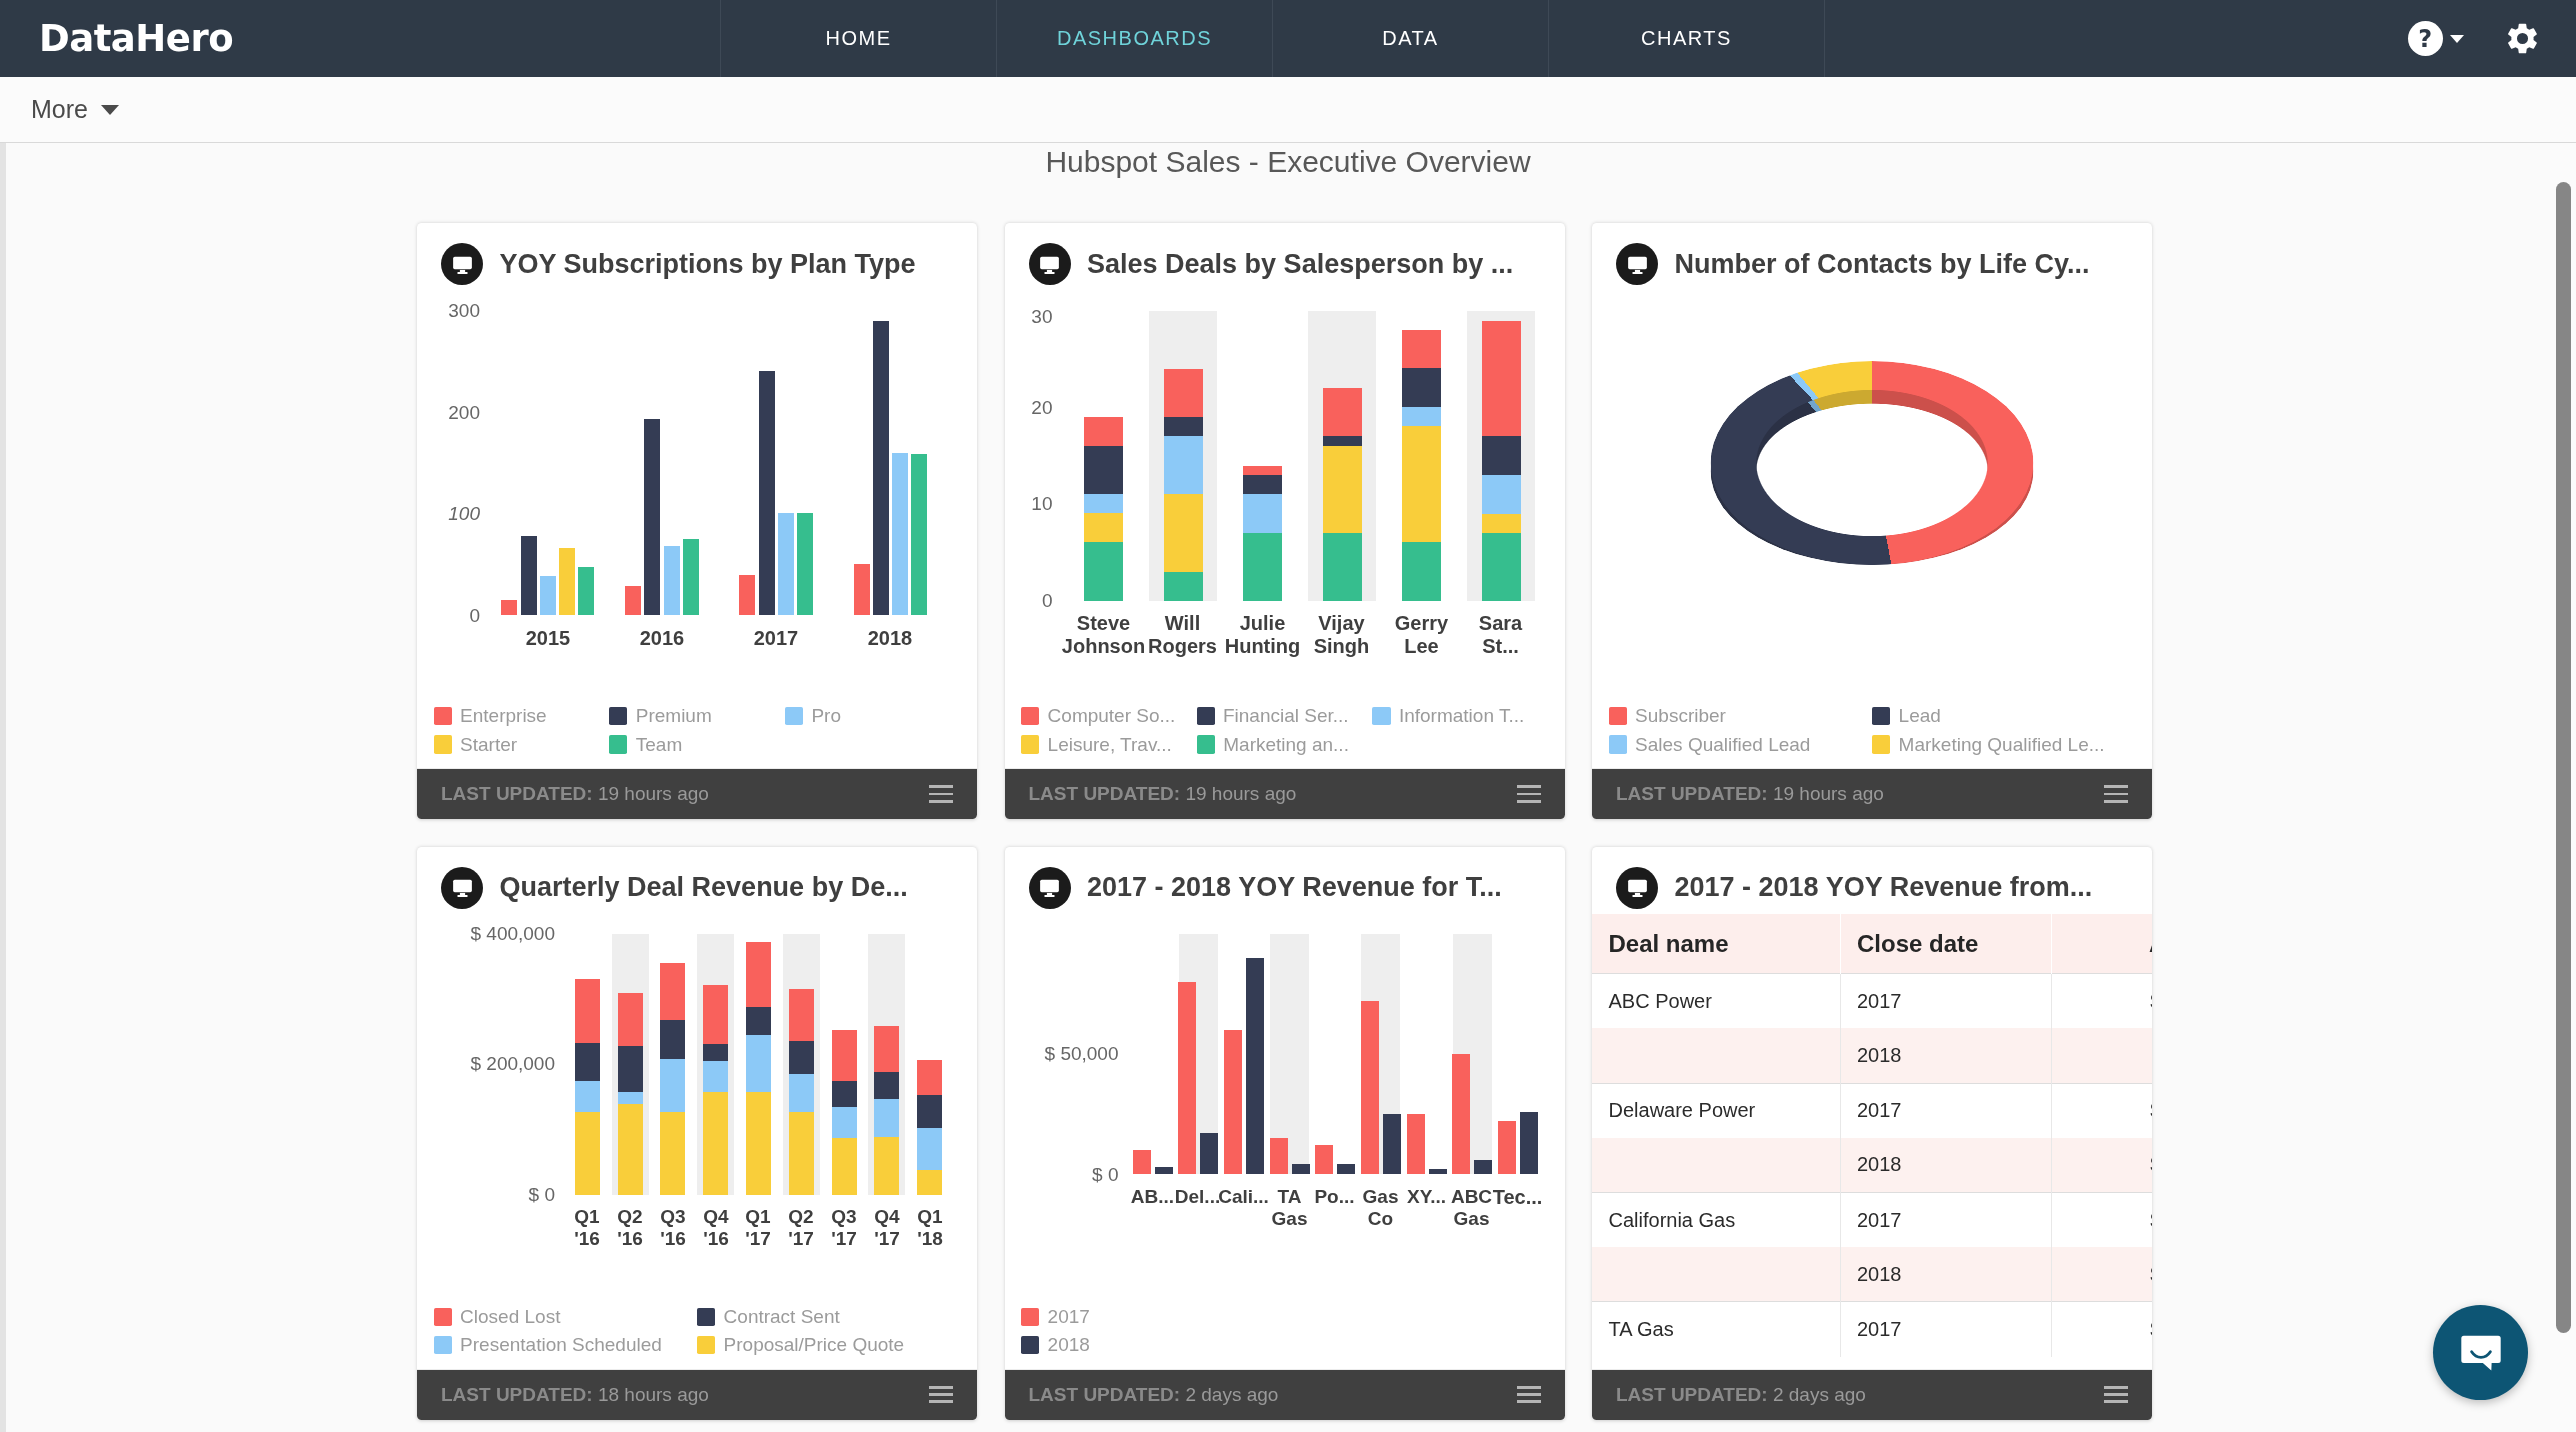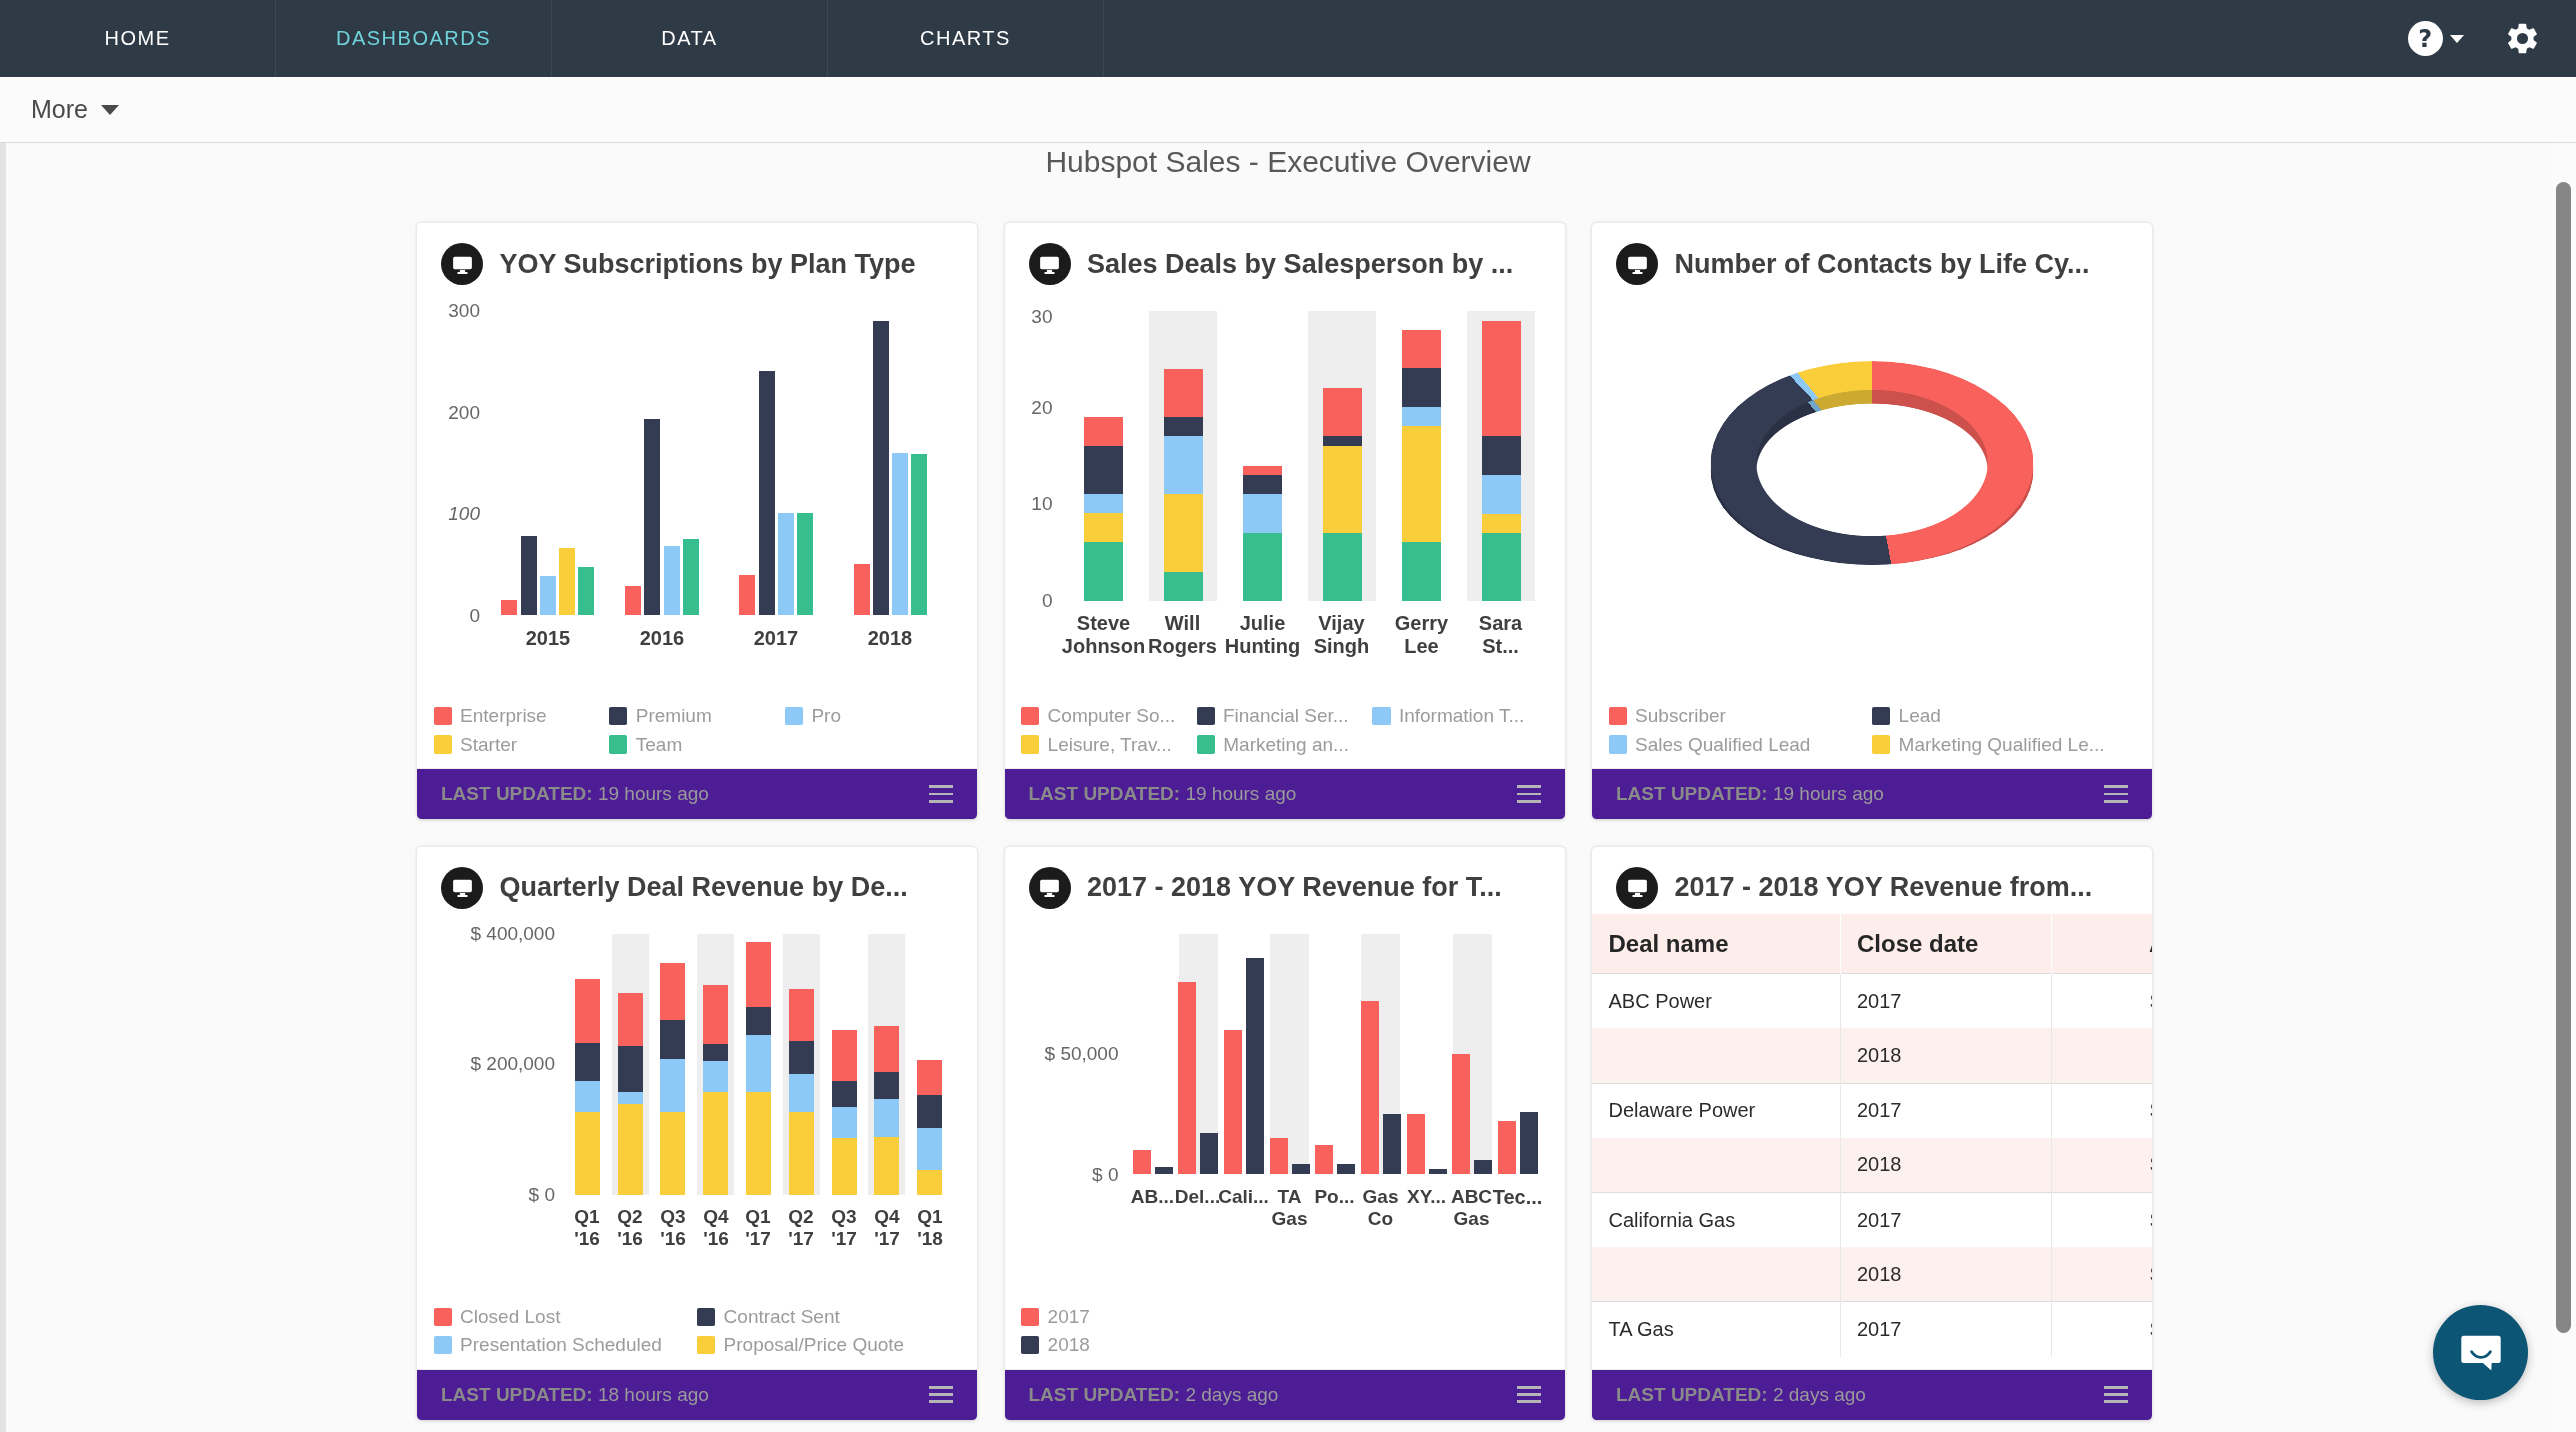--- a/index.html
+++ b/index.html
@@ -87,21 +87,21 @@
   .mon-icon {
     width: 42px; height: 42px; border-radius: 50%; background: #1b1b1b;
     display: flex; align-items: center; justify-content: center; flex: 0 0 auto;
   }
   .card-title {
     font-size: 27px; font-weight: 700; color: #3f3f3f; white-space: nowrap;
     overflow: hidden; text-overflow: clip;
   }
   .card-body { flex: 1; position: relative; padding: 0 13px; }
   .card-foot {
-    height: 51px; background: #4c1d95; border-top: 0.9px solid #ececec;
+    height: 51px; background: #404040; border-top: 0.9px solid #ececec;
     display: flex; align-items: center; padding: 0 24px; position: relative;
   }
   .foot-text { font-size: 19px; color: #9a9a9a; }
   .foot-text b { color: #8a8a8a; font-weight: 700; }
   .hamb { margin-left: auto; display: flex; flex-direction: column; gap: 4.6px; cursor: pointer; }
   .hamb i { display: block; width: 24px; height: 2.8px; background: #b5b5b5; }
 
   
   .plot { position: relative; width: 100%; height: 100%; }
   .ylab {
@@ -149,20 +149,23 @@
   .browser-edge { position: absolute; left: 0; top: 0; width: 6.4px; height: 1433px; background: #e3e3e3; }
 </style>
 </head>
 <body>
 
 <div id="app">
 
   <div class="browser-edge"></div>
 
   <div class="topnav">
+    <div class="brand">
+      <span class="brand-text">DataHero</span>
+    </div>
     <div class="navitem">HOME</div>
     <div class="navitem active">DASHBOARDS</div>
     <div class="navitem">DATA</div>
     <div class="navitem">CHARTS</div>
     <div class="nav-spacer">
       <div class="help-wrap">
         <span class="icon-q">?</span>
         <span class="caret-down"></span>
       </div>
       <span class="gear">

